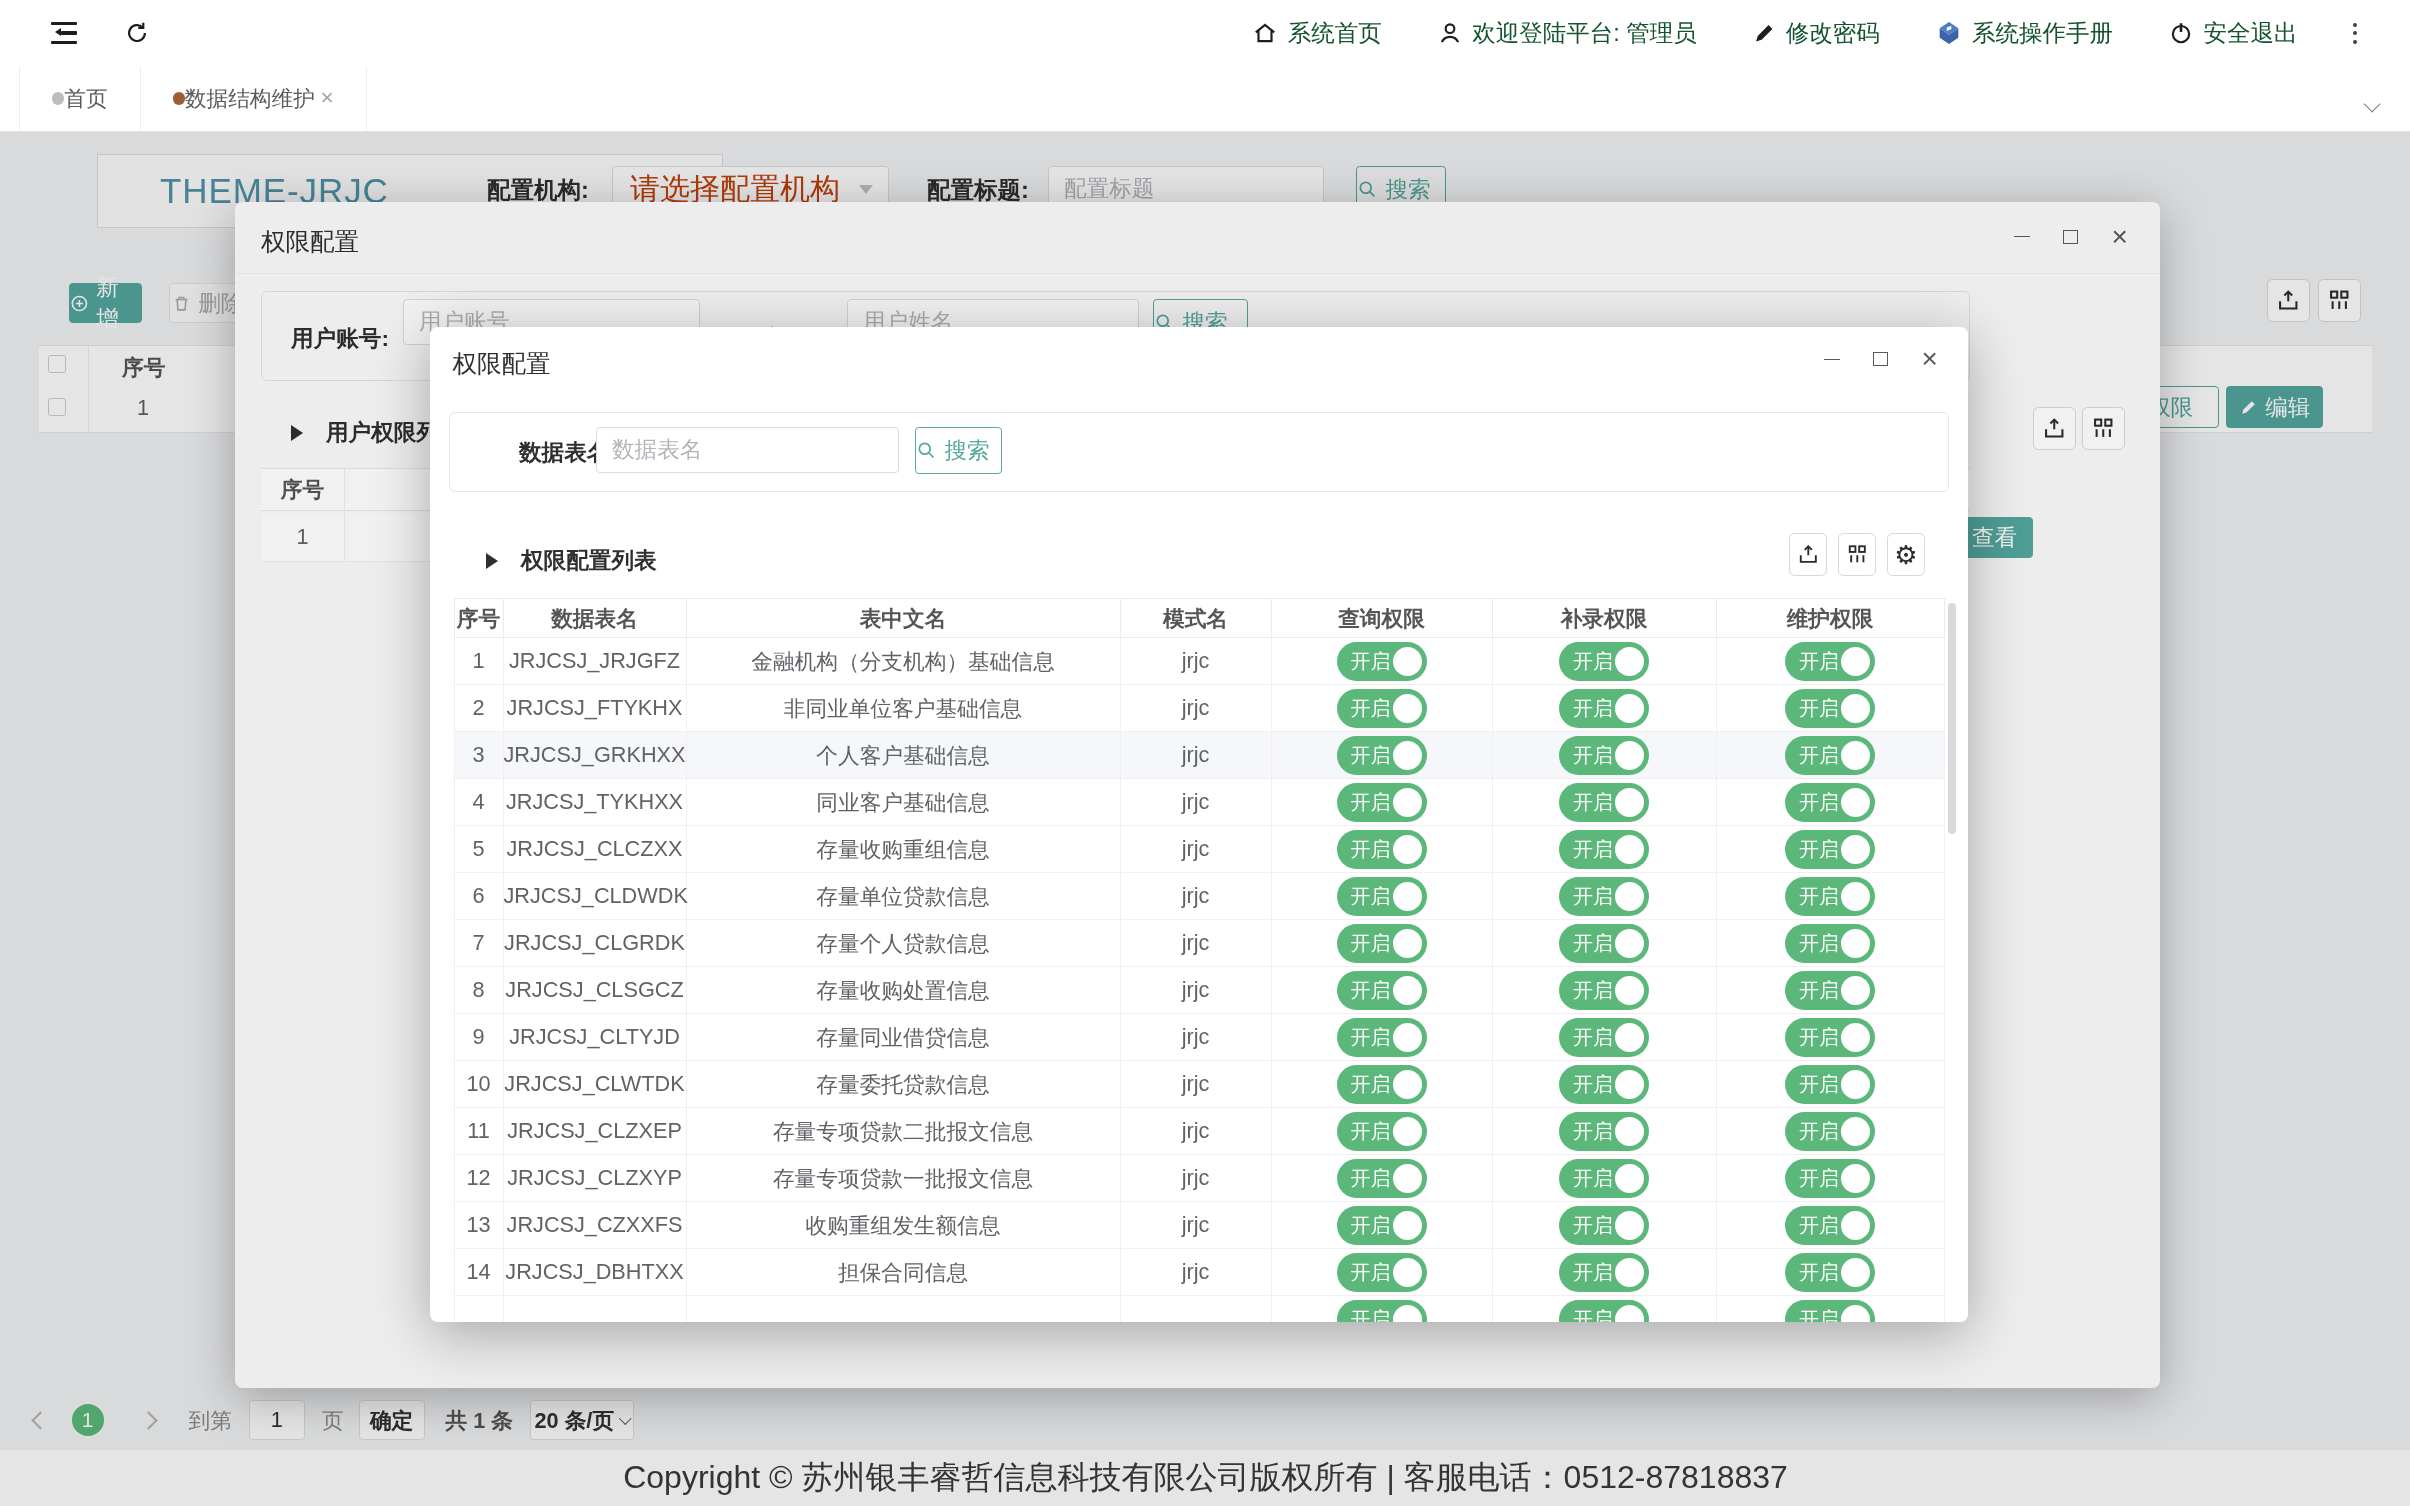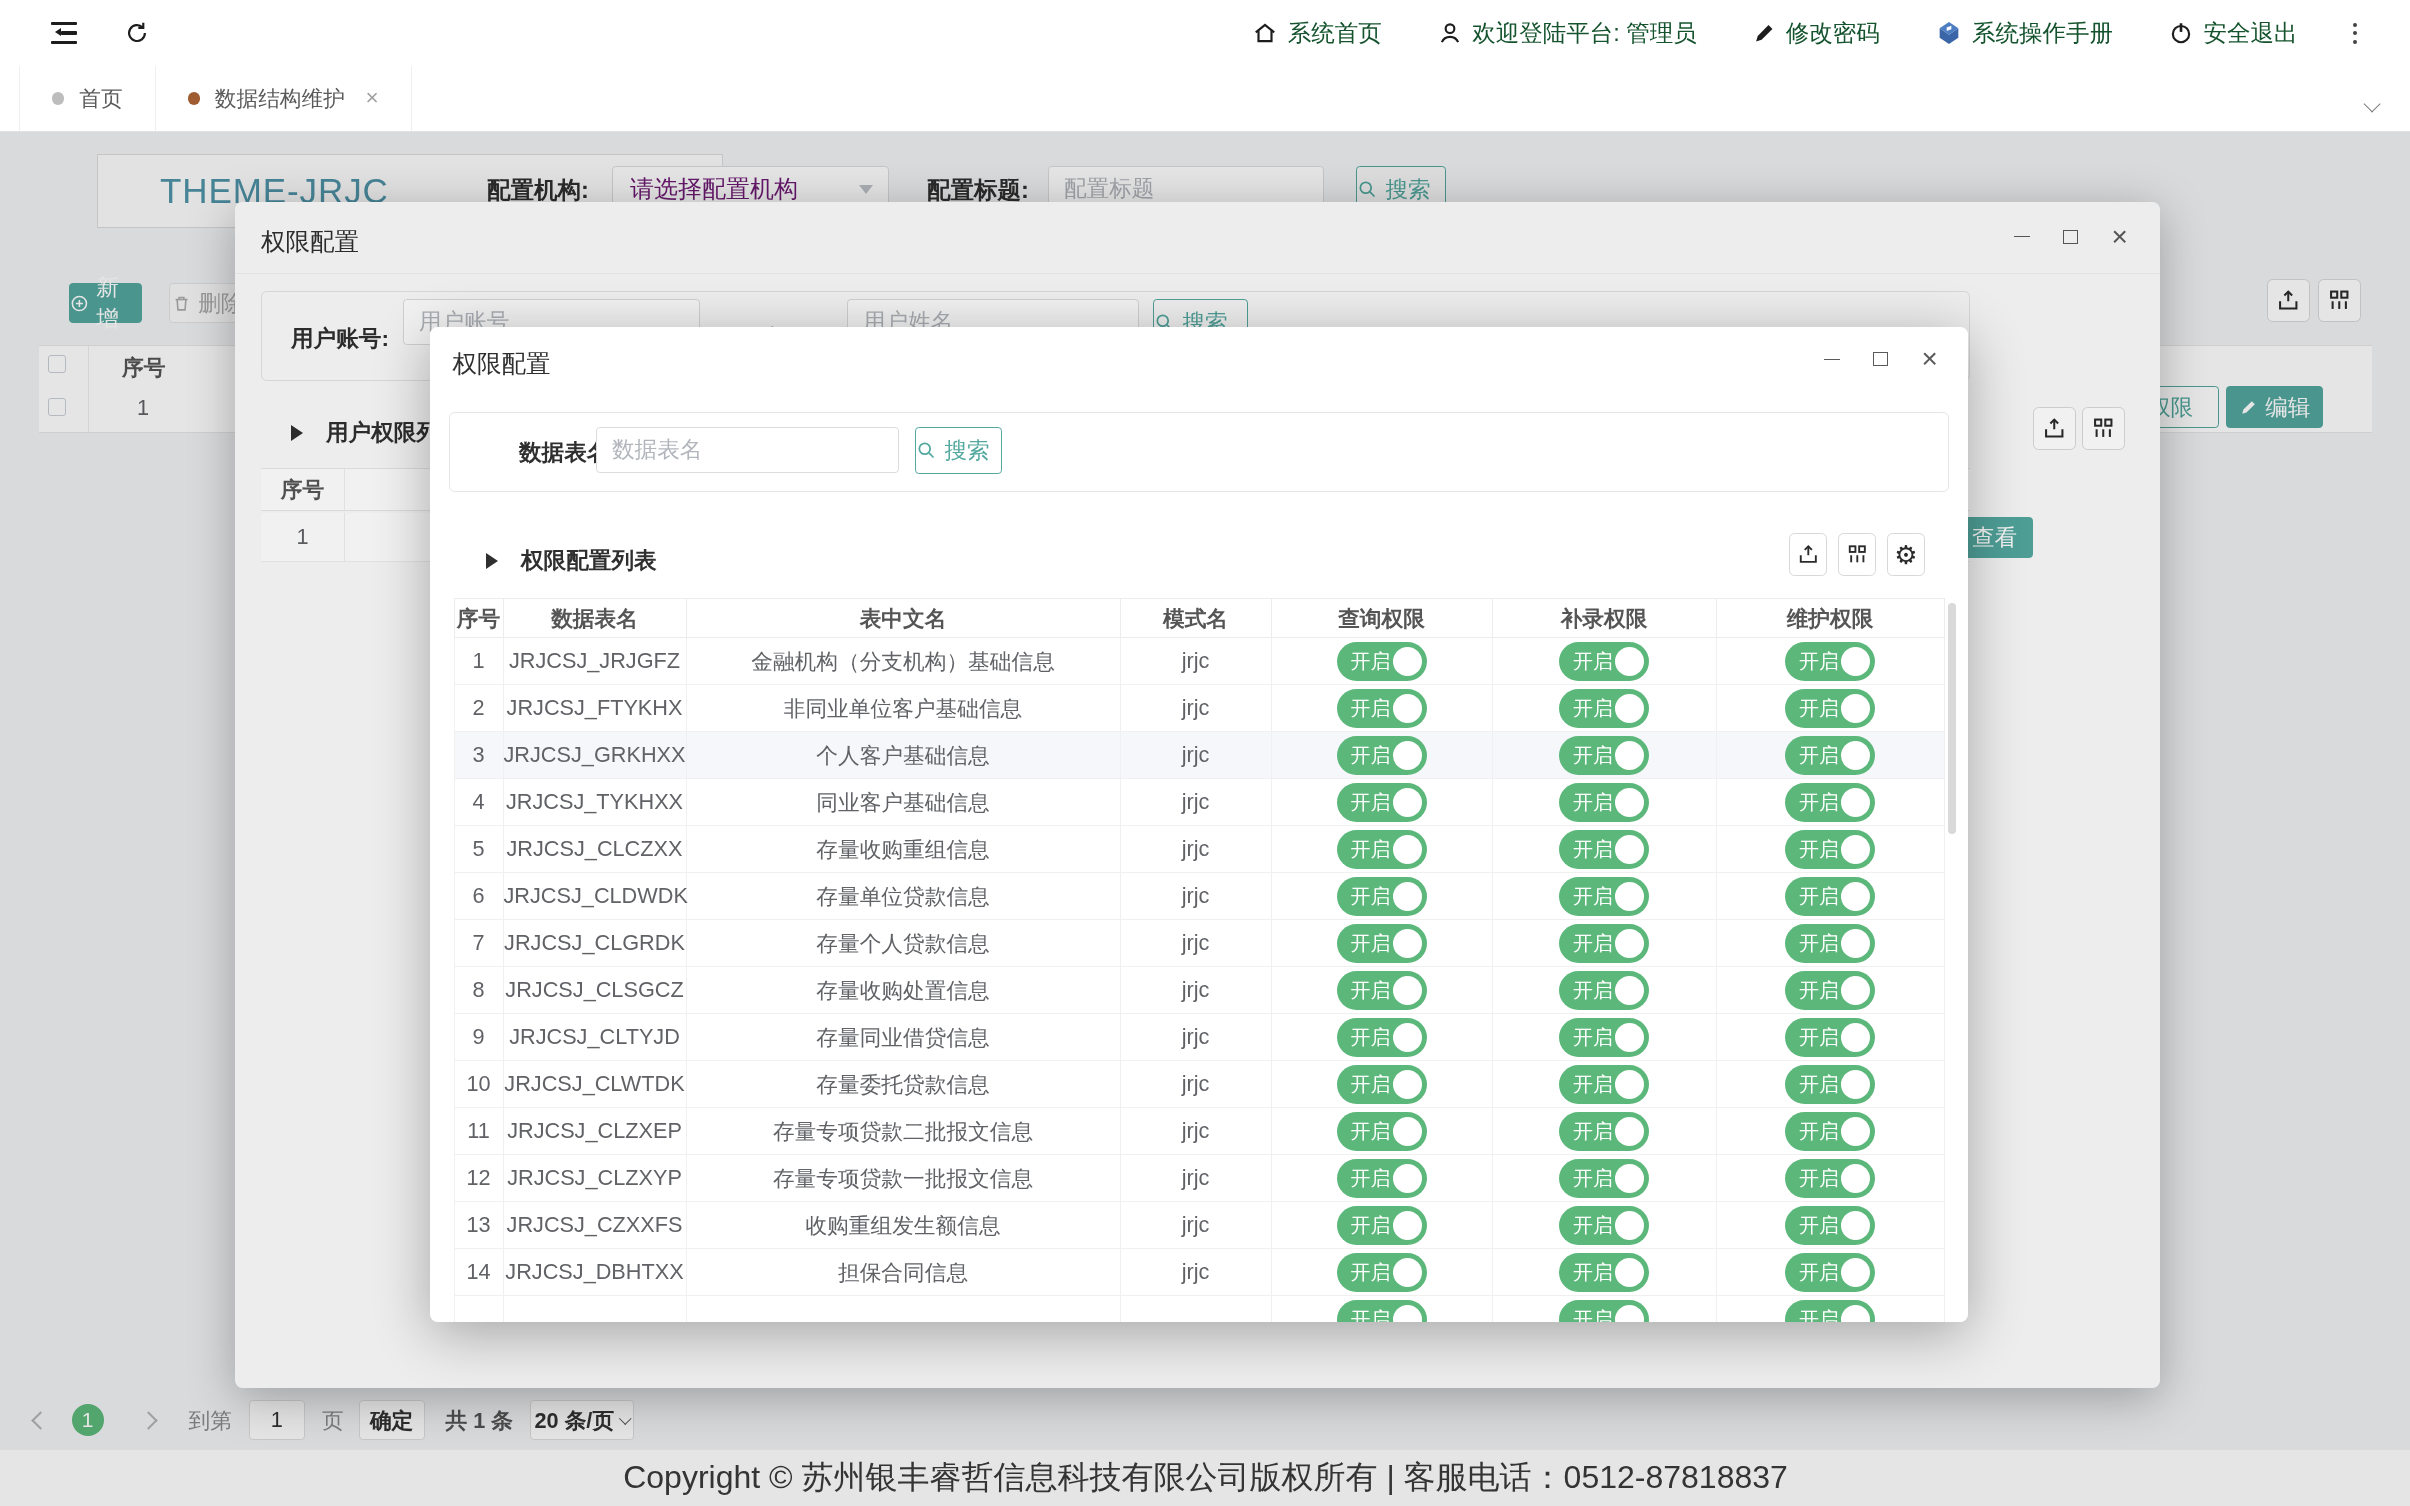--- a/index.html
+++ b/index.html
@@ -21,37 +21,37 @@
   .refresh-icon { position:absolute; left:124px; top:20px; width:26px; height:26px; cursor:pointer; }
   .top-nav { position:absolute; right:53px; top:0; height:66px; display:flex; align-items:center; gap:55px; }
   .nav-item { display:flex; align-items:center; gap:9.4px; font-size:23.5px; color:#14532d; cursor:pointer; white-space:nowrap; }
   .nav-item svg { display:block; }
   .kebab { width:5.6px; height:28px; position:relative; cursor:pointer; }
   .kebab i { position:absolute; left:0.9px; width:3.8px; height:3.8px; border-radius:50%; background:#444; }
   .kebab i:nth-child(1){top:3.8px} .kebab i:nth-child(2){top:12.2px} .kebab i:nth-child(3){top:21px}
   
   .tabbar { position:absolute; left:0; top:66px; width:2411px; height:66px; background:#fff;
     border-bottom:0.9px solid #e2e2e2; z-index:10; display:flex; align-items:stretch; }
-  .tab { display:flex; align-items:center; gap:15px; padding:0 32px; font-size:21.7px; color:#5a5a5a;
+  .tab { display:flex; align-items:center; gap:0; padding:0 32px; font-size:21.7px; color:#5a5a5a;
     border-right:0.9px solid #efefef; cursor:pointer; background:#fff; }
   .tab:first-child { border-left:0.9px solid #efefef; margin-left:19px; }
   .tab .dot { width:12.2px; height:12.2px; border-radius:50%; background:#bdbdbd; }
   .tab.active .dot { background:#9e5c30; }
   .tab .close { color:#a0a0a0; font-size:22.6px; margin-left:5.6px; line-height:1; }
   .tab-caret { position:absolute; right:26px; top:24.5px; width:19px; height:19px; cursor:pointer; }
   .chev { display:inline-block; width:12.2px; height:12.2px; border-right:1.9px solid #7a7a7a; border-bottom:1.9px solid #7a7a7a; transform:rotate(45deg); }
   
   .content { position:absolute; left:0; top:132px; width:2411px; height:1375px; background:#f2f3f5; z-index:1; }
   .theme-box { position:absolute; left:97px; top:21.7px; width:626px; height:74px; background:#fcfcfc;
     border:0.9px solid #dcdcdc; display:flex; align-items:center; padding-left:62px; }
   .theme-title { font-size:35px; letter-spacing:0.9px; color:#4e93a8; }
   .fld-label { font-size:23.5px; font-weight:700; color:#2f2f2f; }
   .select, .text-input { background:#fff; border:0.9px solid #dcdcdc; border-radius:3.8px; height:46px; }
   .select { display:flex; align-items:center; justify-content:space-between; padding:0 15px 0 17px; }
-  .select .ph { color:#701a75; font-size:24px; }
+  .select .ph { color:#c2410c; font-size:30px; }
   .caret-down { width:0; height:0; border:7.5px solid transparent; border-top:9.4px solid #bfc3c9; margin-top:7.5px; }
   input.text-input { width:100%; padding:0 15px; font:inherit; font-size:22.6px; color:#555; outline:none; }
   input::placeholder { color:#b2b6bc; }
   .btn-outline { display:inline-flex; align-items:center; justify-content:flex-start; gap:7.5px; background:rgba(255,255,255,.35);
     border:0.9px solid #53a89f; color:#53a89f; border-radius:3.8px; font-size:22.6px; cursor:pointer; }
   .btn-fill { display:inline-flex; align-items:center; justify-content:center; gap:7.5px; background:#53a89f;
     border:0.9px solid #53a89f; color:#fff; border-radius:3.8px; font-size:22.6px; cursor:pointer; }
   .btn-disabled { display:inline-flex; align-items:center; justify-content:center; gap:7.5px; background:#fafafa;
     border:0.9px solid #e4e4e4; color:#ababab; border-radius:3.8px; font-size:22.6px; }
   .icon-btn { width:43px; height:43px; border:0.9px solid #d8d8d8; border-radius:5.6px; background:#fff;

